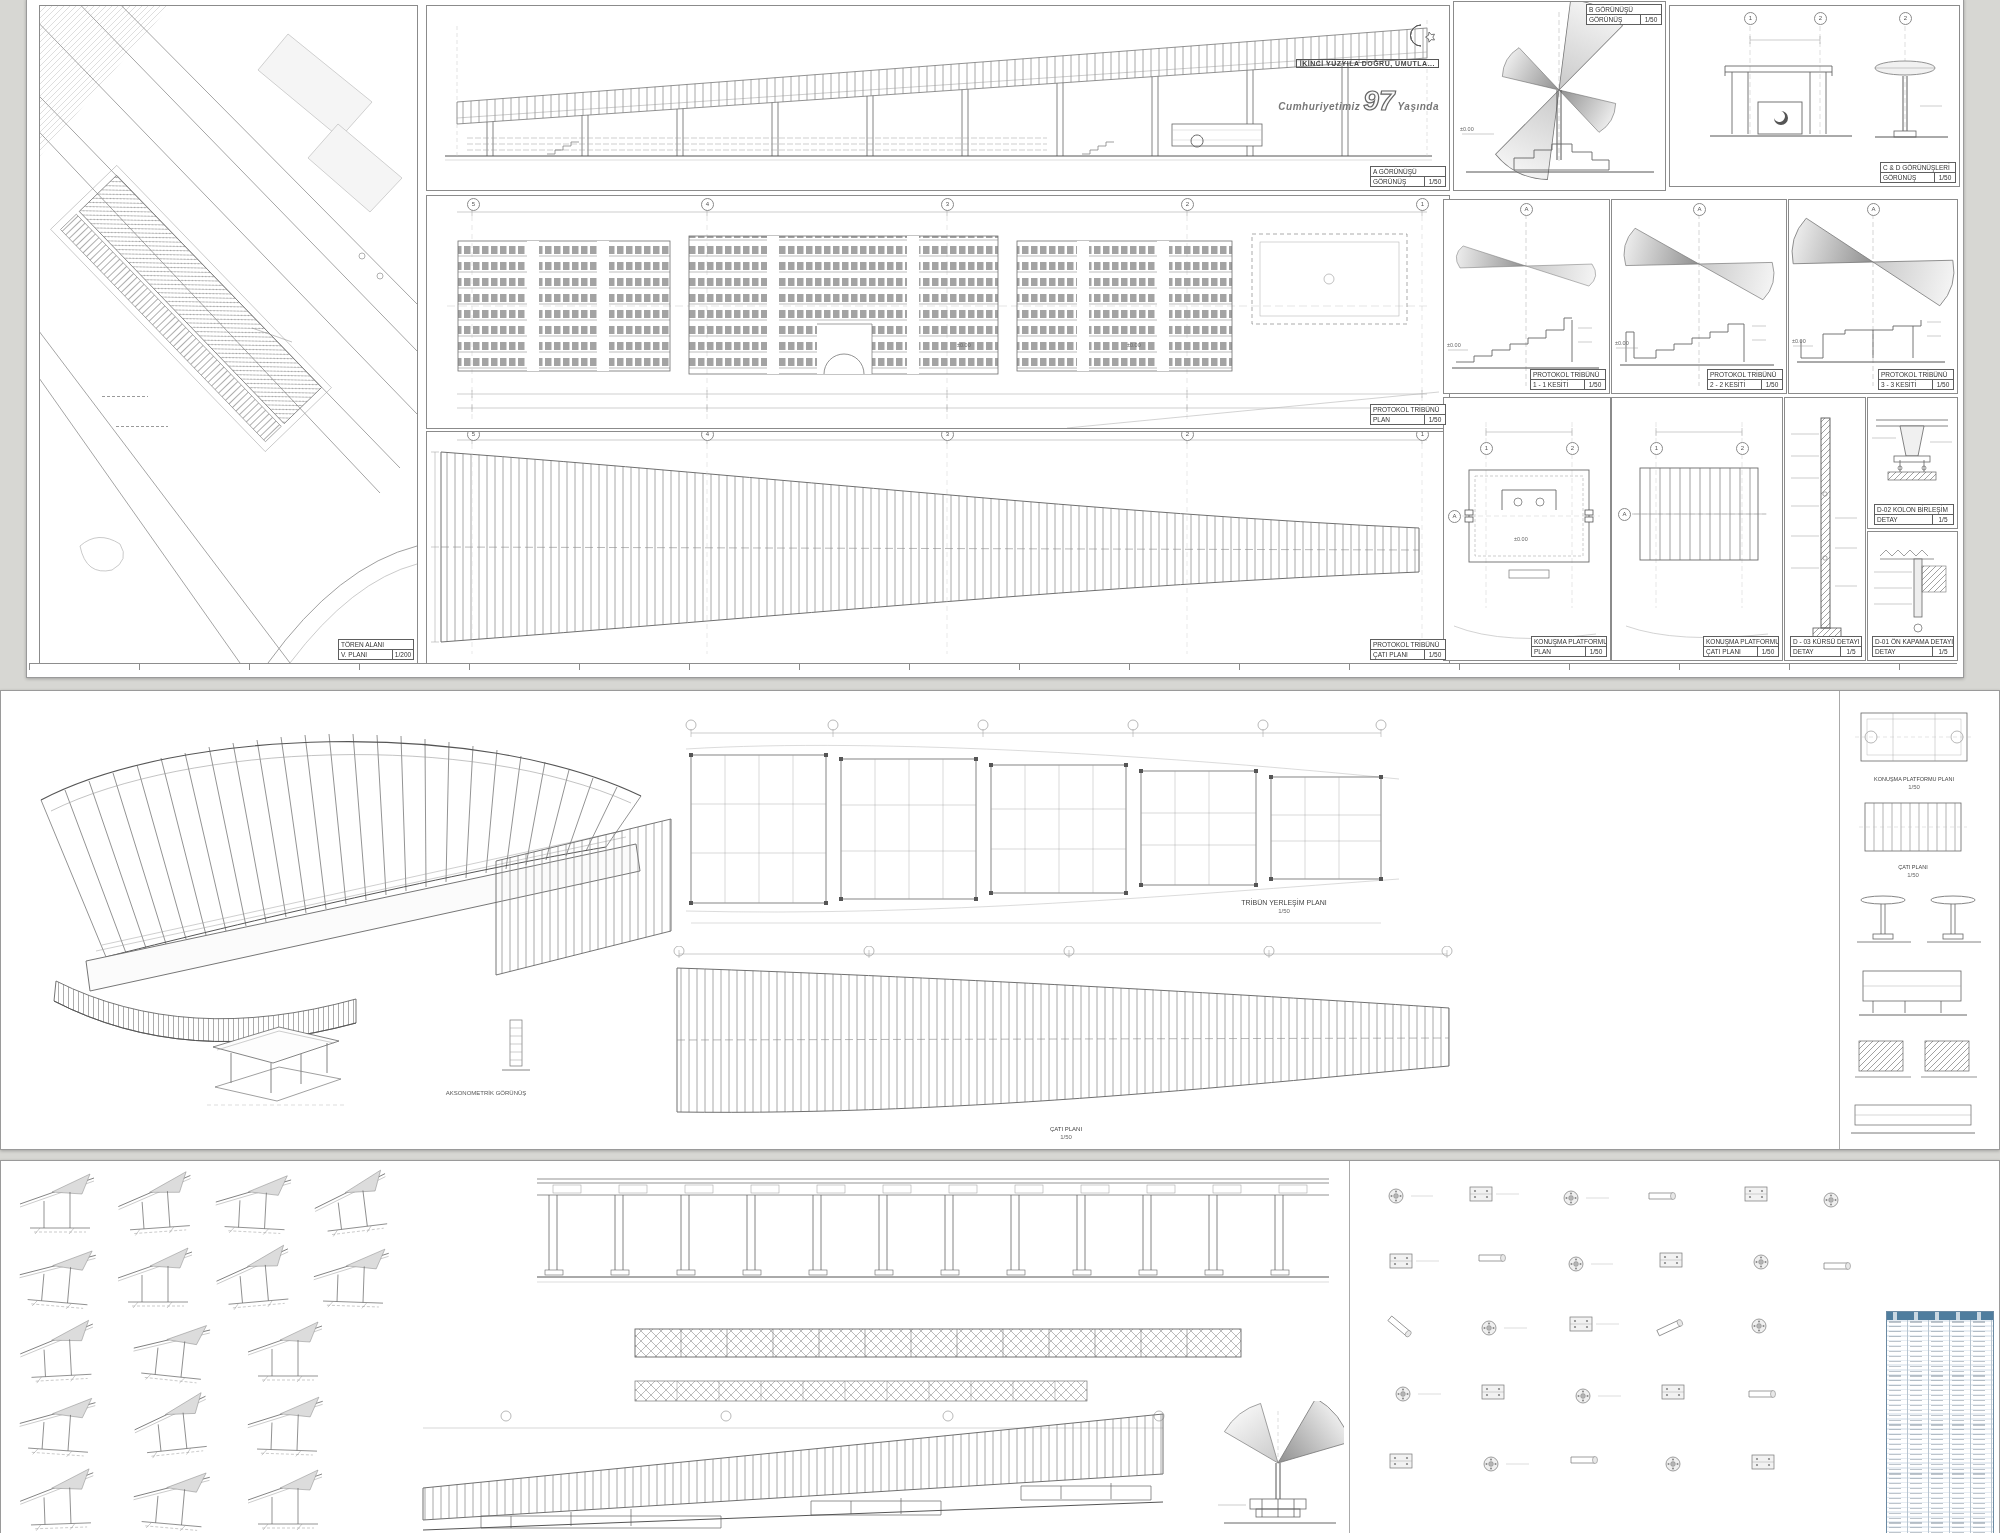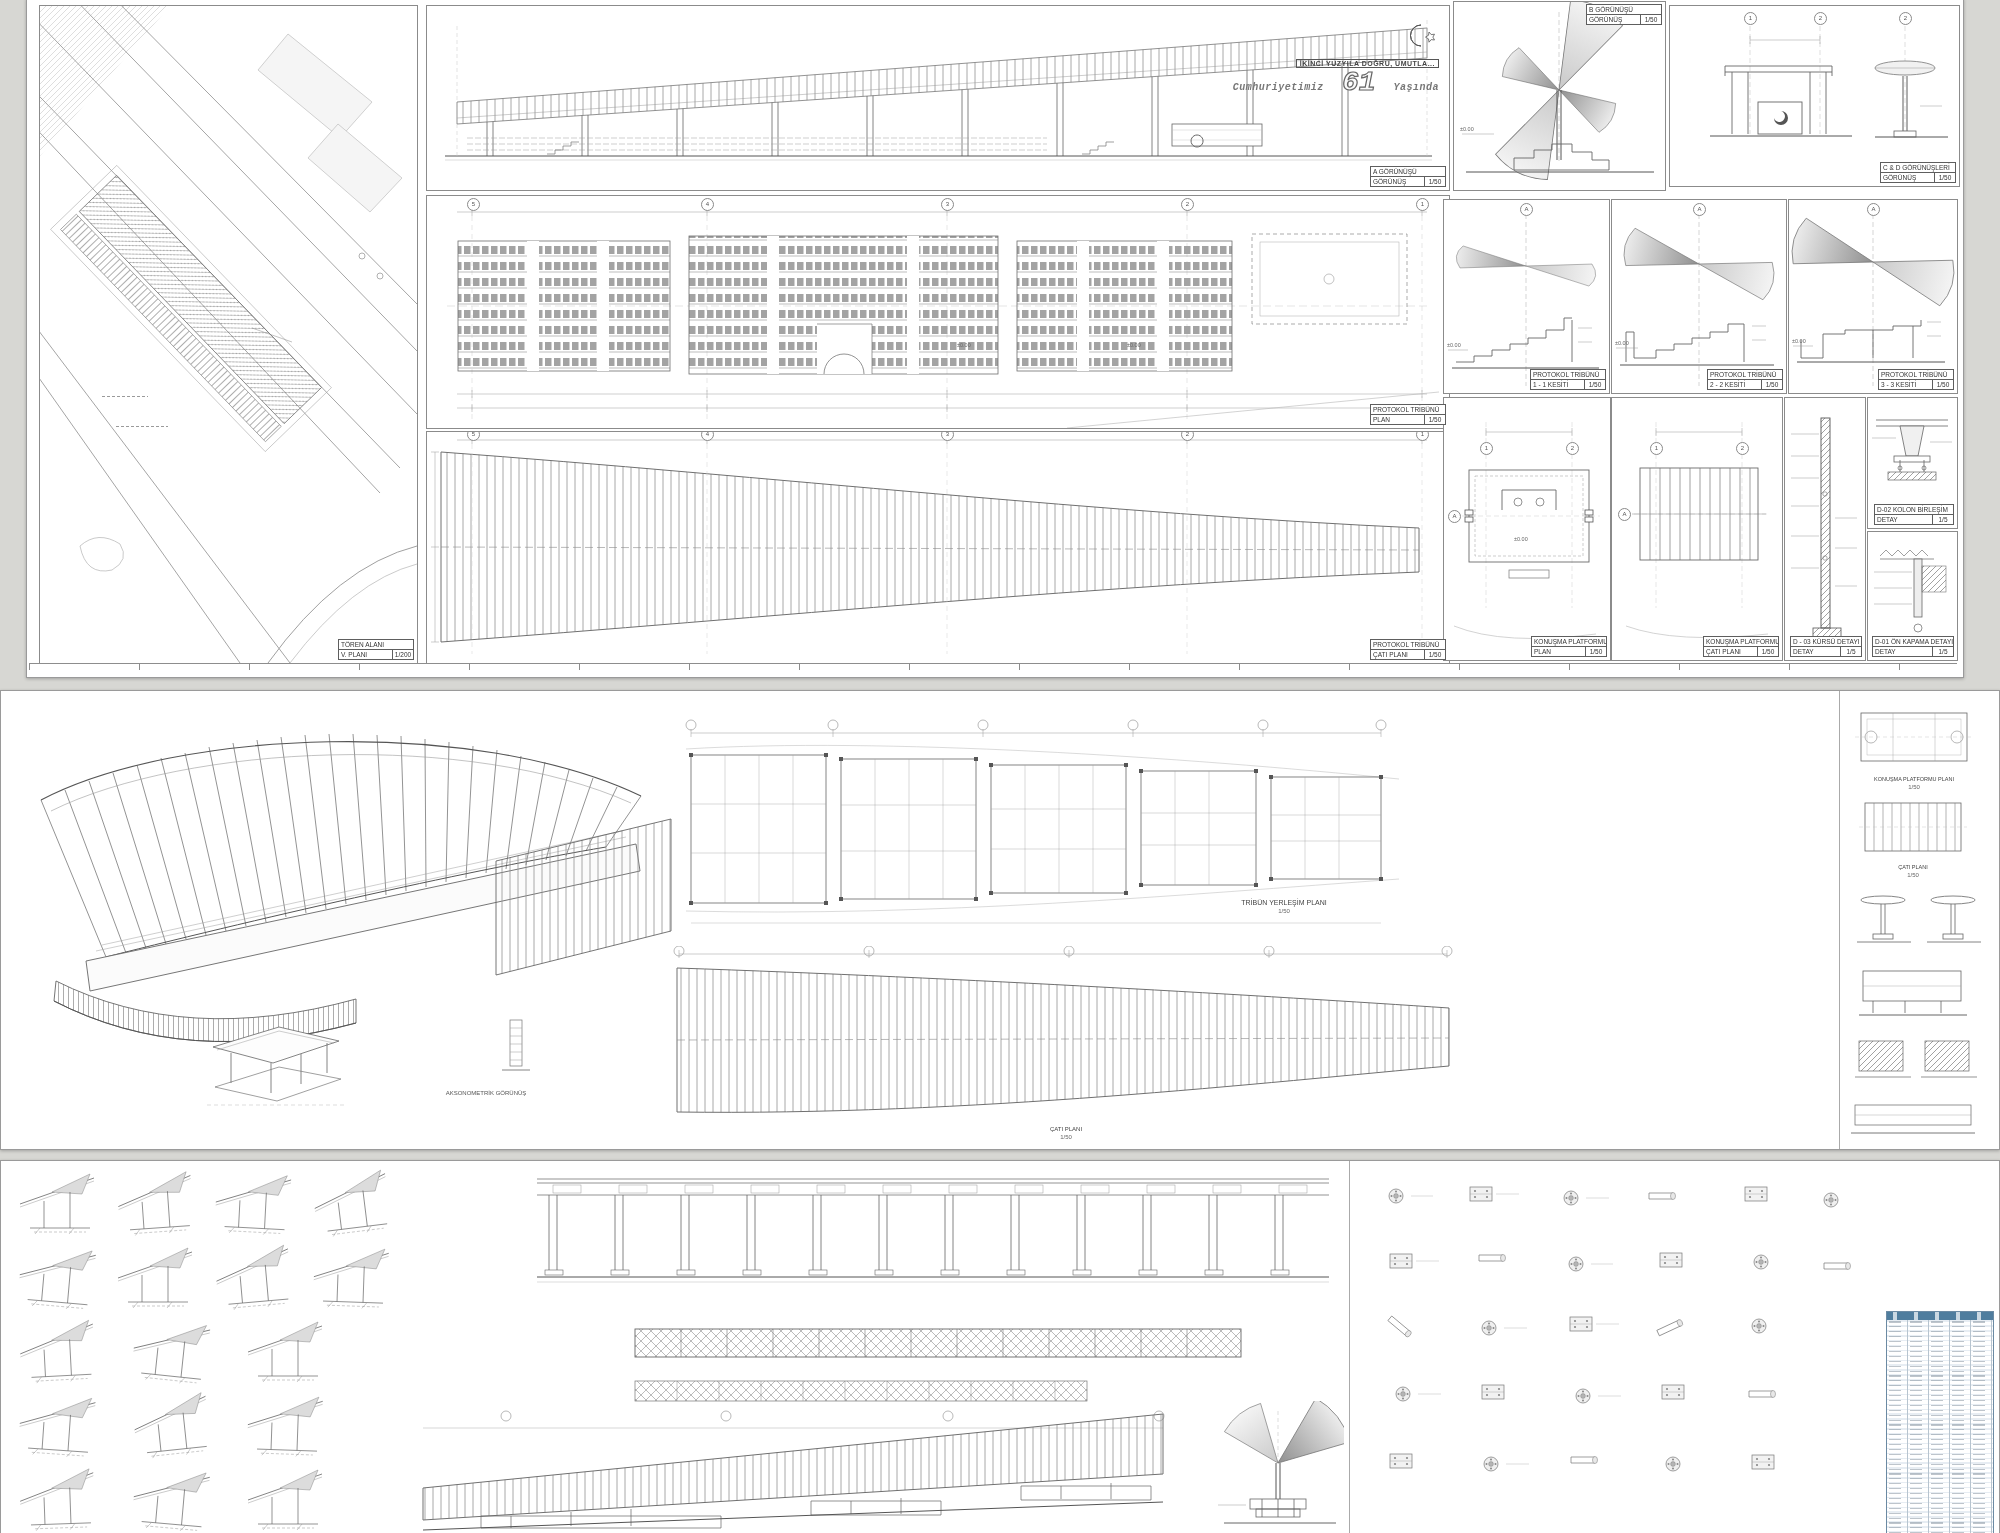--- a/index.html
+++ b/index.html
@@ -19,21 +19,21 @@
        font-size:6px;line-height:11px;text-align:center;background:#fff;color:#555;z-index:4;}
   .lbl{position:absolute;font-size:7px;line-height:8px;color:#444;text-align:center;white-space:nowrap;}
   .lbl small{font-size:6px;color:#666;display:block;}
   .lv{position:absolute;font-size:5.5px;color:#666;white-space:nowrap;z-index:3;}
   .ruler{position:absolute;border-top:1px solid #8d8d8d;height:6px;
          background:repeating-linear-gradient(90deg,#8d8d8d 0 1px,transparent 1px 110px);}
   .vdiv{position:absolute;width:1px;background:#aaa;top:0;bottom:0;}
   .logo{position:absolute;right:10px;top:16px;text-align:right;z-index:4;}
   .logo .slog{display:inline-block;border:1px solid #555;padding:0 3px;font-size:7px;font-weight:bold;
               letter-spacing:.5px;color:#444;}
-  .logo .l2{display:flex;align-items:baseline;justify-content:flex-end;gap:18px;margin-top:1px;font-family:Liberation Mono, monospace;}
+  .logo .l2{display:flex;align-items:baseline;justify-content:flex-end;gap:3px;margin-top:19px;}
   .logo .word{font-size:10px;font-style:italic;font-weight:bold;color:#777;letter-spacing:.5px;}
   .logo .n97{font-size:28px;line-height:24px;font-weight:bold;font-style:italic;color:#fafafa;
              -webkit-text-stroke:1.2px #666;text-shadow:0 0 1px #999;}
   .sched{position:absolute;border:1px solid #6b8aa3;overflow:hidden;background:
      repeating-linear-gradient(180deg,#ffffff 0 3.4px,#e7edf3 3.4px 4.9px);}
   .sched .hd{height:8px;background:#4f7d9e;
      background-image:repeating-linear-gradient(90deg,transparent 0 6px,rgba(255,255,255,.7) 6px 10px,transparent 10px 21px);}
   .sched .cols{position:absolute;left:0;top:8px;right:0;bottom:0;
      background:repeating-linear-gradient(90deg,transparent 0 20px,#b7c4cf 20px 21px);}
   .sched .txt{position:absolute;left:2px;top:8px;right:2px;bottom:0;opacity:.55;
@@ -178,21 +178,21 @@
         <path d="M30,20 V150 M1000,14 V150" stroke="#c4c4c4" stroke-width=".5" stroke-dasharray="4,3"></path>
       </svg>
       <div class="logo">
         <svg width="34" height="26" style="display:inline-block">
           <path d="M16,3 A10.5,10.5 0 1 0 16,24 A8.6,8.6 0 1 1 16,3 Z" fill="#fff" stroke="#555" stroke-width="1"></path>
           <path d="M24,10 l2.2,2.6 3.3,-0.4 -1.6,2.9 1.6,2.9 -3.3,-0.4 -2.2,2.6 -0.5,-3.3 -3,-1.8 3,-1.8 Z" fill="#fff" stroke="#555" stroke-width=".8"></path>
         </svg>
         <div><span class="slog">İKİNCİ YÜZYILA DOĞRU, UMUTLA...</span></div>
         <div class="l2">
           <span class="word">Cumhuriyetimiz</span>
-          <span class="n97">61</span>
+          <span class="n97">97</span>
           <span class="word">Yaşında</span>
         </div>
       </div>
       <div class="tb">
         <div class="r1">A GÖRÜNÜŞÜ</div>
         <div class="r2">
             <div class="t">GÖRÜNÜŞ</div>
             <div class="s">1/50</div>
           </div>
       </div>

